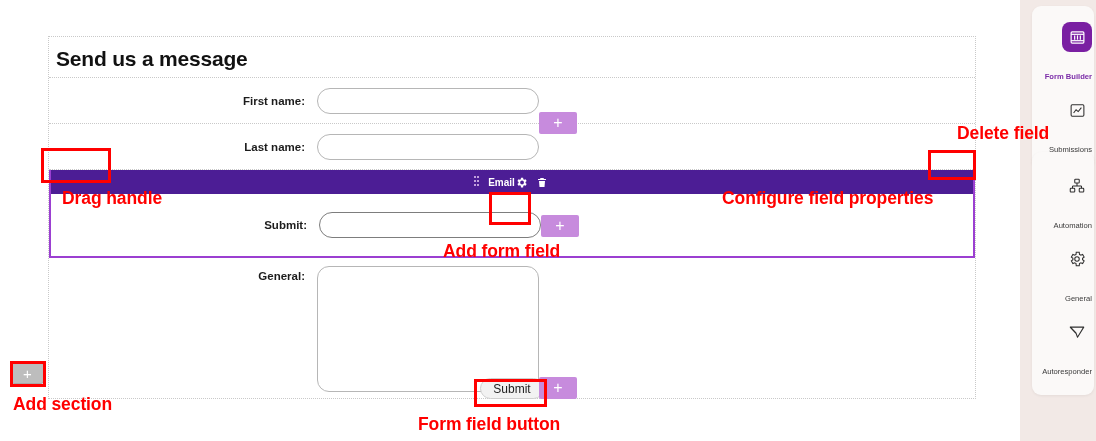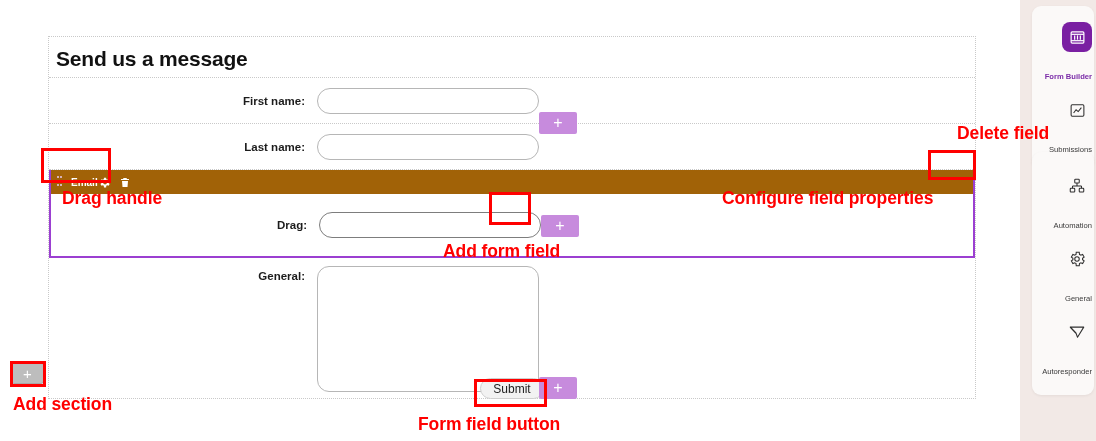--- a/index.html
+++ b/index.html
@@ -114,24 +114,24 @@
 
   
   .section.selected {
     border-left: 2px solid #9b3fd1;
     border-right: 2px solid #9b3fd1;
     border-bottom: 2px solid #9b3fd1;
   }
   .drag-bar {
     position: relative;
     height: 24px;
-    background: #a16207;
+    background: #4c1d95;
     display: flex;
     align-items: center;
-    justify-content: flex-start;
+    justify-content: center;
     padding: 0 8px 0 6px;
     box-sizing: border-box;
   }
   .drag-left {
     display: flex;
     align-items: center;
     gap: 9px;
   }
   .grip {
     display: inline-block;
@@ -308,21 +308,21 @@
             </svg>
           </span>
           <span class="bar-icon">
             <svg width="12" height="13" viewBox="0 0 24 24" fill="#ffffff">
               <path d="M9 3h6l1 2h4v2H4V5h4l1-2zm-3 6h12l-1 12H7L6 9z"></path>
             </svg>
           </span>
         </div>
       </div>
       <div class="field-row nb" style="height:62px;">
-        <div class="field-label">Drag:</div>
+        <div class="field-label">Submit:</div>
         <div class="field-input"></div>
         <button class="add-field-btn" style="left:490px; top:21px;">+</button>
       </div>
     </div>
 
     <div class="section">
       <div class="field-row tall nb">
         <div class="field-label">General:</div>
         <div class="field-textarea"></div>
         <button class="add-field-btn" style="left:490px; top:119px;">+</button>

